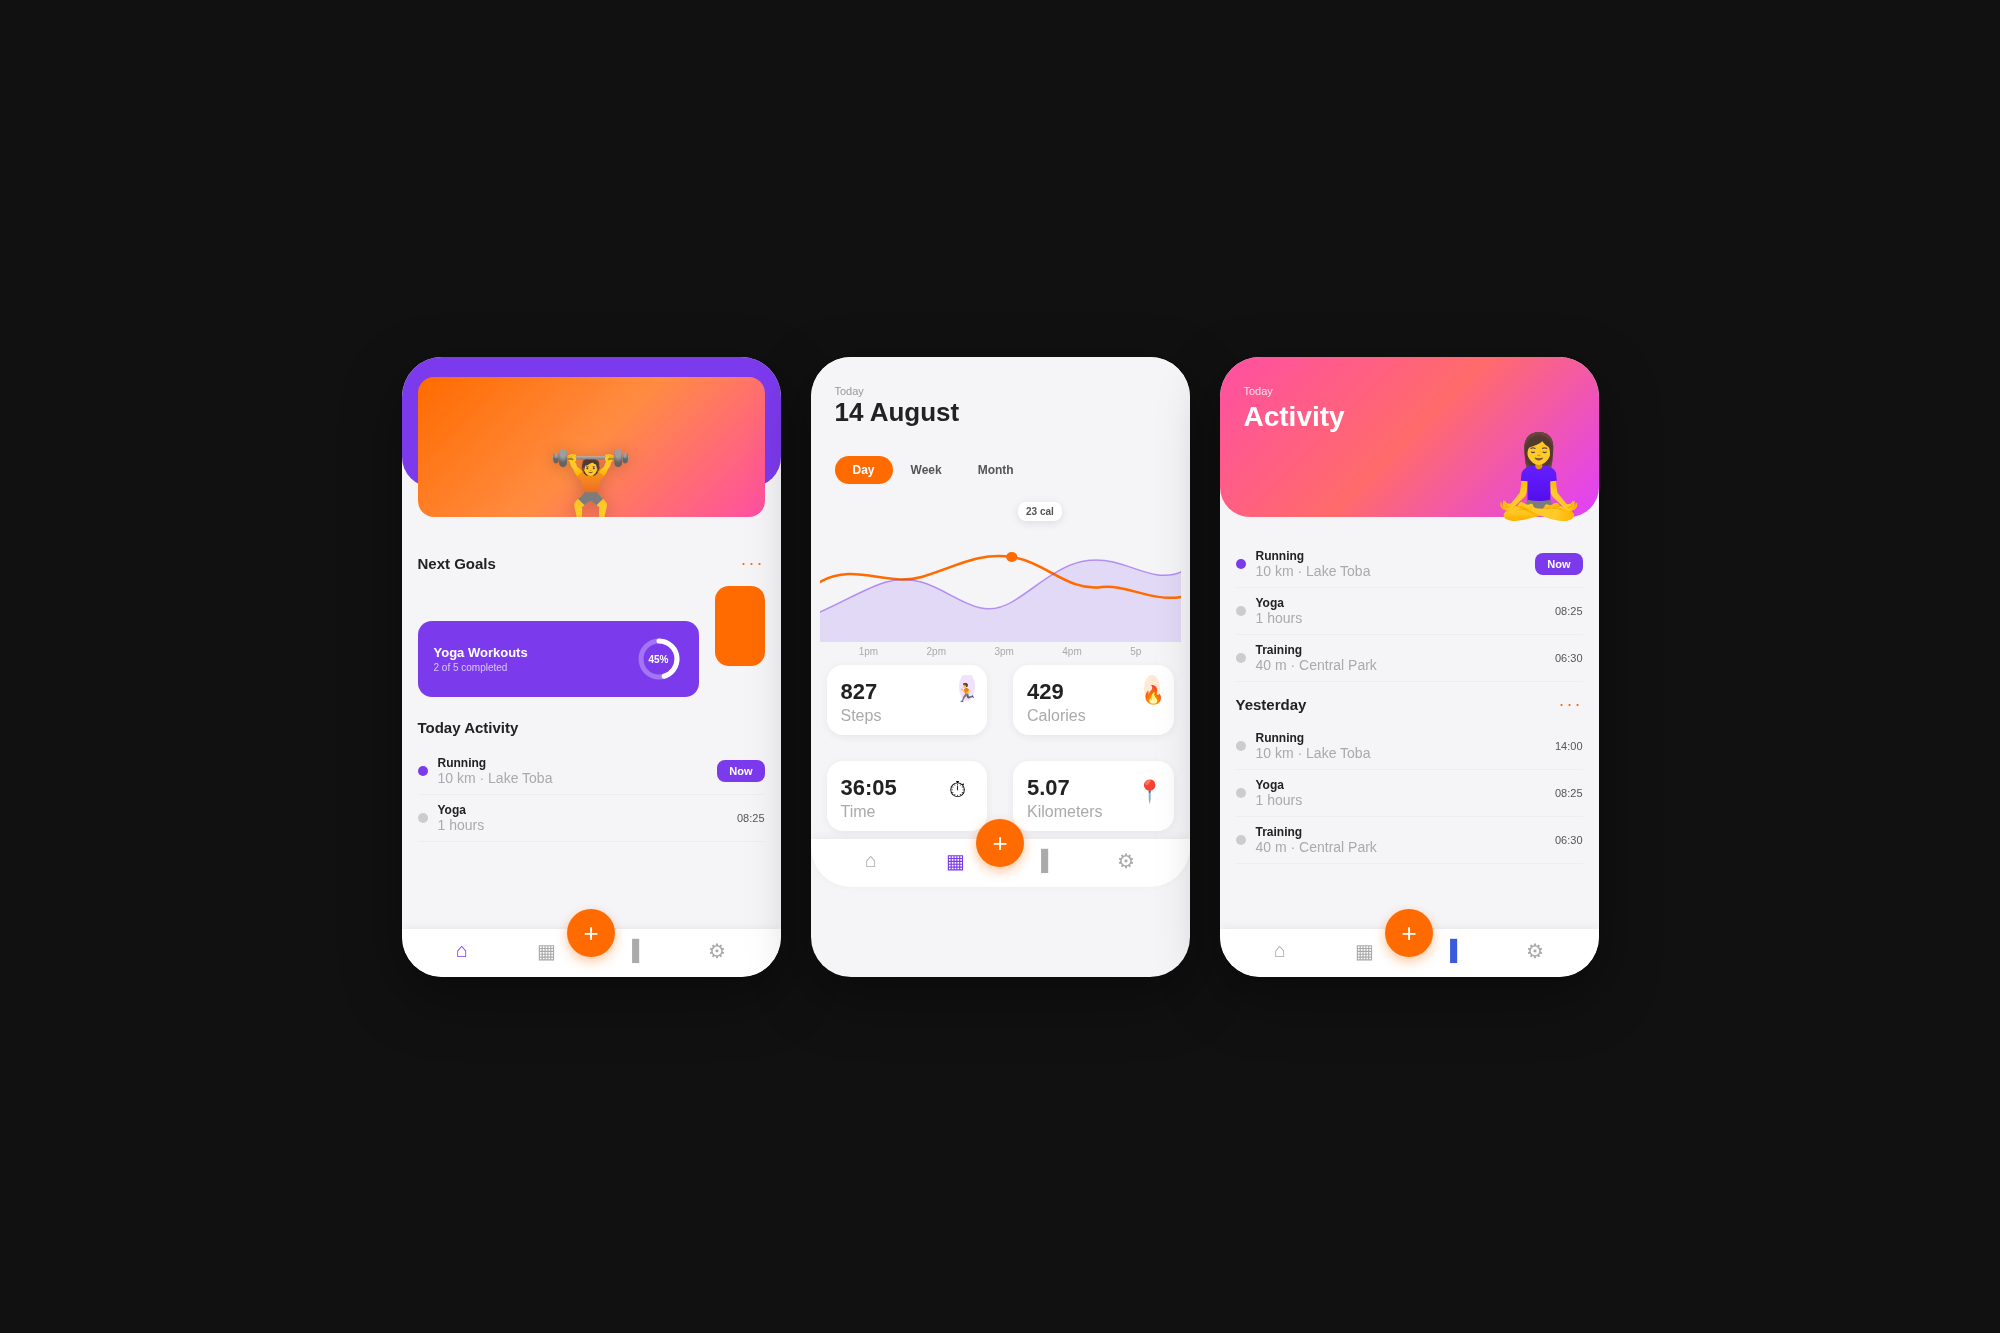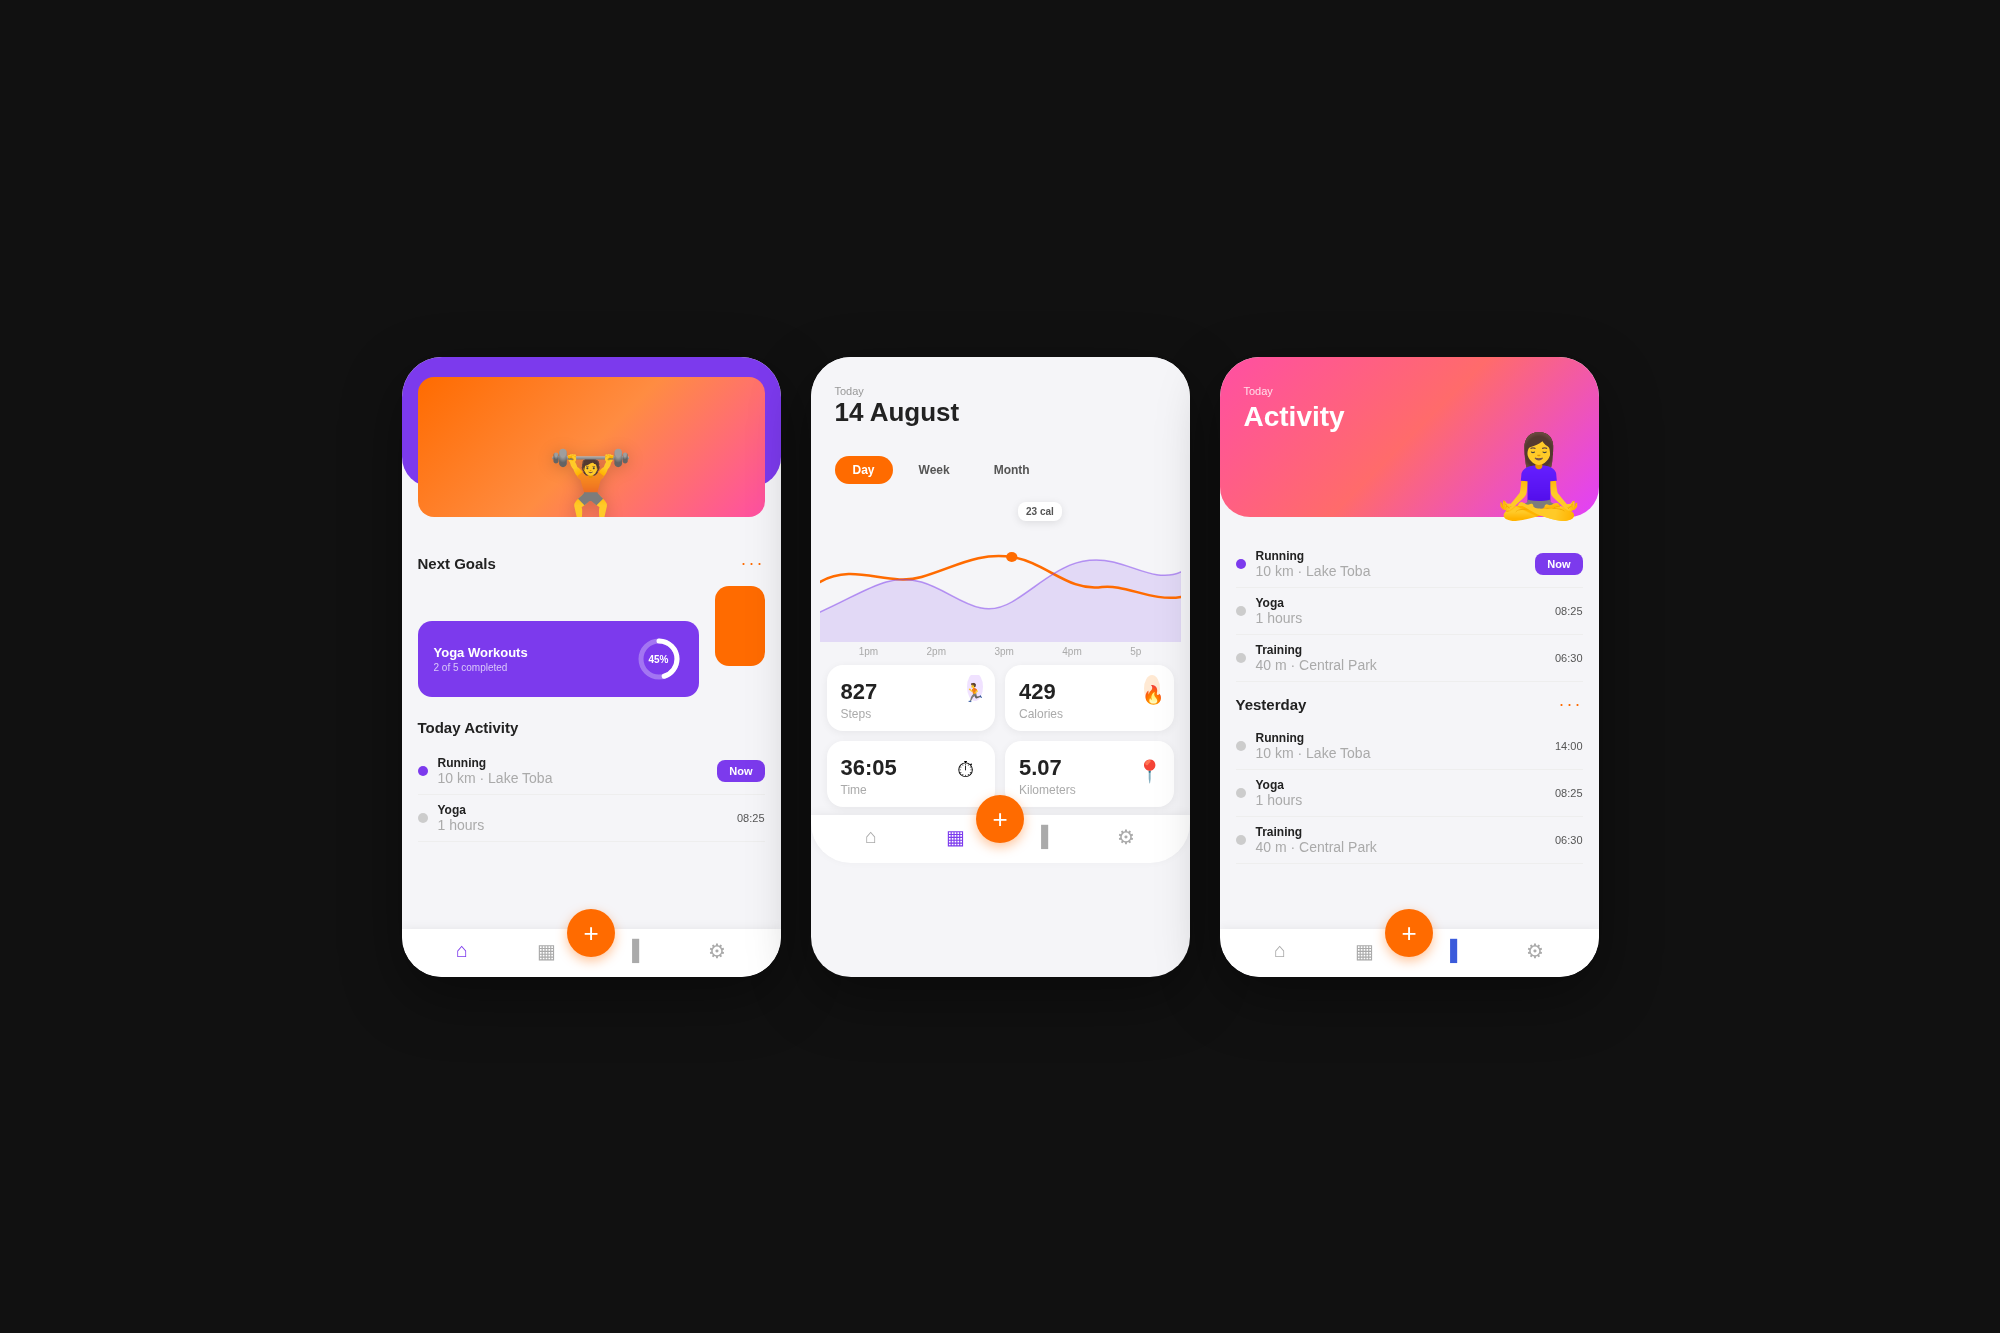--- a/index.html
+++ b/index.html
@@ -230,21 +230,20 @@
       color: #999;
       font-size: 11px;
     }
     .phone2-header .date-big {
       color: #222;
       font-size: 26px;
       font-weight: 700;
     }
     .tab-row {
       display: flex;
-      gap: 8px;
       margin-top: 12px;
       padding: 0 24px;
     }
     .tab-btn {
       padding: 7px 18px;
       border-radius: 20px;
       font-size: 12px;
       font-weight: 600;
       border: none;
       cursor: pointer;
@@ -275,37 +274,37 @@
       border-radius: 8px;
       padding: 4px 8px;
       font-size: 10px;
       color: #555;
       box-shadow: 0 2px 8px rgba(0,0,0,0.1);
     }
 
     .stats-grid {
       display: grid;
       grid-template-columns: 1fr 1fr;
-      gap: 10px;
+      gap: 26px;
       padding: 8px 16px;
     }
     .stat-card {
       background: #fff;
       border-radius: 16px;
       padding: 14px 14px 10px;
       position: relative;
       box-shadow: 0 2px 8px rgba(0,0,0,0.06);
     }
     .stat-value {
       font-size: 22px;
       font-weight: 800;
       color: #222;
     }
     .stat-label {
-      font-size: 12px;
+      font-size: 16px;
       color: #aaa;
       margin-top: 2px;
     }
     .stat-icon {
       position: absolute;
       top: 10px;
       right: 10px;
       font-size: 28px;
     }
     .stat-icon-runner { color: #7c3aed; }

